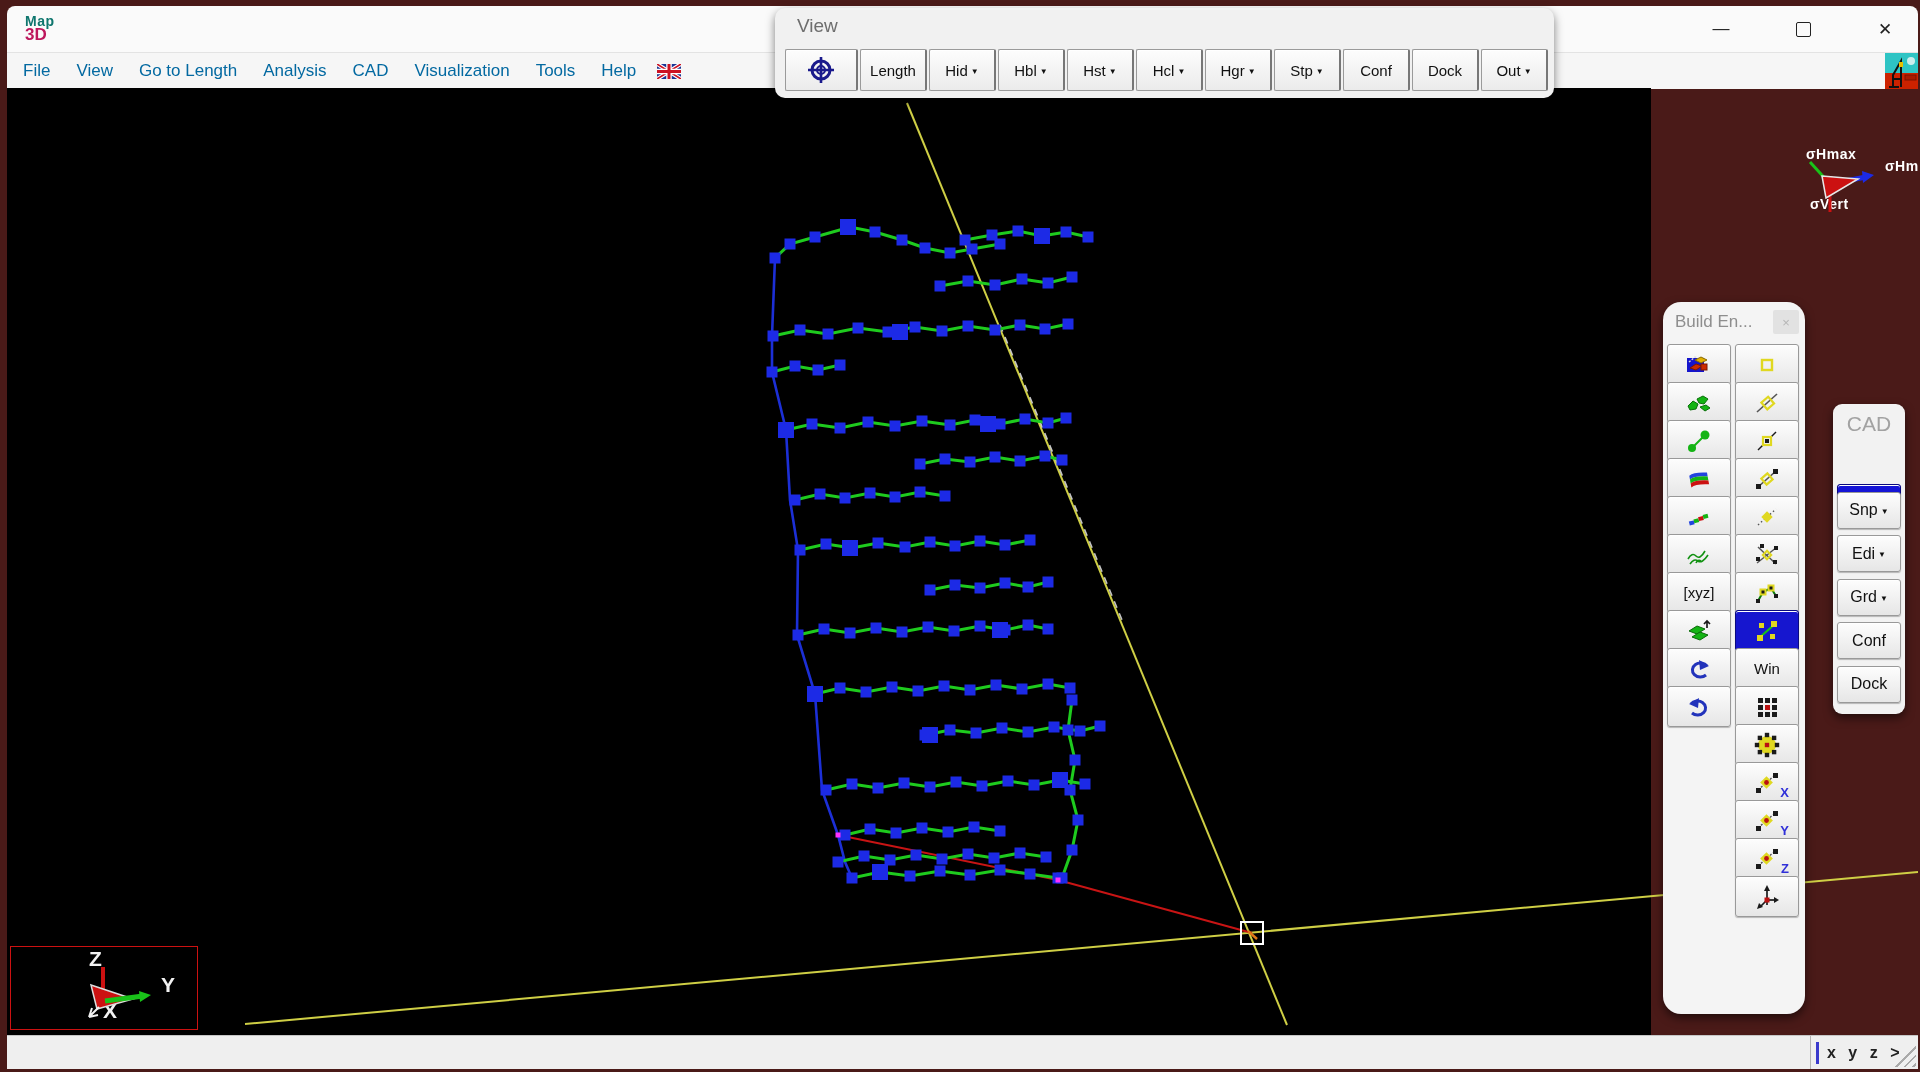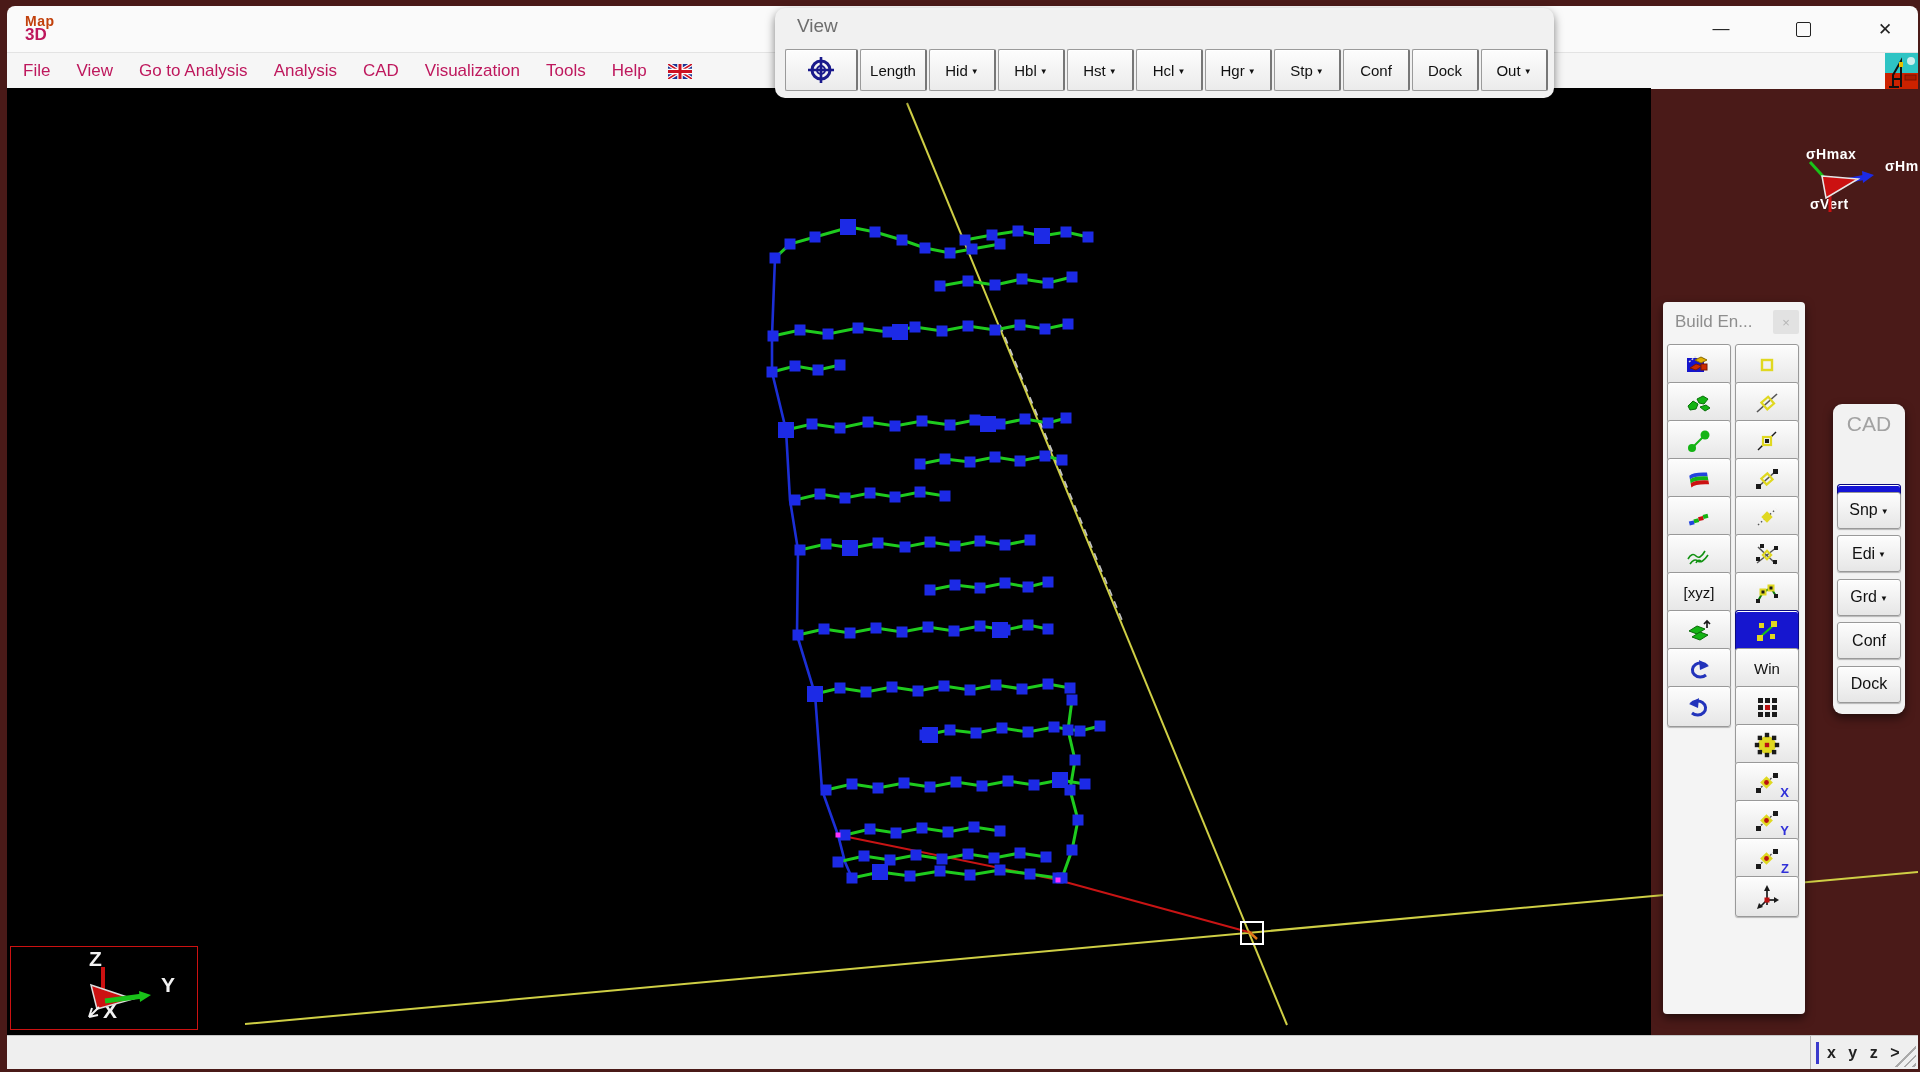--- a/index.html
+++ b/index.html
@@ -2,30 +2,30 @@
 <html><head>
 <meta charset="utf-8">
 <style>
   html,body{margin:0;padding:0;background:#222;}
   #app{position:relative;width:1920px;height:1072px;background:#4a1a18;overflow:hidden;
        font-family:"Liberation Sans",sans-serif;-webkit-font-smoothing:antialiased;}
   
   #titlebar{position:absolute;left:7px;top:6px;right:2px;height:46px;background:#fafafa;
             border-top-left-radius:8px;border-top-right-radius:8px;display:flex;align-items:center;}
   #logo{display:flex;flex-direction:column;line-height:.82;margin:0 12px 0 18px;font-weight:bold;}
-  #logo .m{color:#c2410c;font-size:14px;letter-spacing:.5px;}
+  #logo .m{color:#0f766e;font-size:14px;letter-spacing:.5px;}
   #logo .d{color:#be185d;font-size:17px;}
   #win-title{font-size:19px;color:#111;white-space:pre;}
   #win-controls{position:absolute;right:18px;top:0;height:46px;display:flex;align-items:center;gap:52px;}
   .wc{width:30px;height:30px;display:flex;align-items:center;justify-content:center;color:#222;font-size:17px;cursor:default;}
   .wc .maxbox{width:13px;height:13px;border:1.6px solid #222;border-radius:2px;}
   
   #menubar{position:absolute;left:7px;top:52px;right:2px;height:36px;background:#f6f6f6;
            border-top:1px solid #e3e3e3;display:flex;align-items:center;}
-  .menu-item{font-size:17px;color:#be185d;padding:0 13px;height:100%;display:flex;align-items:center;}
+  .menu-item{font-size:17px;color:#0369a1;padding:0 13px;height:100%;display:flex;align-items:center;}
   .menu-item:first-child{padding-left:16px;}
   #flag{margin-left:8px;display:flex;align-items:center;}
   #mine-icon{position:absolute;right:0;top:0;width:33px;height:36px;}
   
   #canvas{position:absolute;left:7px;top:88px;width:1644px;height:947px;background:#000;}
   #scene-svg{position:absolute;left:0;top:0;}
   .sigma{position:absolute;color:#fff;font-weight:bold;font-size:14px;letter-spacing:.5px;}
   
   #axisbox{position:absolute;left:3px;top:858px;width:186px;height:82px;border:1.5px solid #cc1111;}
   #axisbox .al{position:absolute;color:#f2f2f2;font-size:21px;font-weight:bold;}
@@ -33,21 +33,21 @@
   #view-palette{position:absolute;left:775px;top:8px;width:779px;height:90px;background:#f1f1f1;
                 border-radius:10px;box-shadow:0 4px 10px rgba(0,0,0,.5);}
   #view-title{color:#6e6e6e;font-size:19px;padding:7px 0 0 22px;}
   #view-buttons{position:absolute;left:10px;top:40px;height:44px;display:flex;align-items:center;}
   .vbtn{height:40px;min-width:46px;padding:0 9px;margin-right:2px;background:linear-gradient(#fdfdfd,#ebebeb);
         border:1px solid #9a9a9a;border-right:2px solid #777;border-radius:2px;display:flex;align-items:center;
         justify-content:center;font-size:15px;color:#111;box-shadow:inset 0 1px 0 #fff;}
   .arrow{font-size:8px;margin-left:3px;transform:translateY(1px);}
   
   #build-palette{position:absolute;left:1663px;top:302px;width:142px;height:712px;background:#f4f4f4;
-                 border-radius:4px;box-shadow:0 4px 10px rgba(0,0,0,.55);}
+                 border-radius:18px;box-shadow:0 4px 10px rgba(0,0,0,.55);}
   #build-titlebar{height:40px;display:flex;align-items:center;}
   #build-title{color:#8e8e8e;font-size:17px;padding-left:12px;flex:1;white-space:nowrap;overflow:hidden;}
   #build-close{width:26px;height:24px;background:#e2e2e2;color:#b5b5b5;font-size:13px;display:flex;
                align-items:center;justify-content:center;margin-right:6px;border-radius:2px;}
   #build-grid{position:absolute;left:4px;top:42px;width:134px;}
   .brow{position:absolute;left:0;width:134px;height:36px;}
   .bbtn{position:absolute;top:0;width:64px;height:41px;background:linear-gradient(#fdfdfd,#e6e6e6);
         border:1px solid #999;border-radius:3px;box-shadow:inset 0 1px 0 #fff,0 1px 1px rgba(0,0,0,.25);
         display:flex;align-items:center;justify-content:center;font-size:15px;color:#111;box-sizing:border-box;}
   .bbtn.lc{left:0;} .bbtn.rc{left:68px;}
@@ -89,21 +89,21 @@
           <span class="maxbox"></span>
         </div>
       <div class="wc">✕</div>
     </div>
   </div>
 
   <div id="menubar">
 
     <span class="menu-item">File</span>
       <span class="menu-item">View</span>
-      <span class="menu-item">Go to Analysis</span>
+      <span class="menu-item">Go to Length</span>
       <span class="menu-item">Analysis</span>
       <span class="menu-item">CAD</span>
       <span class="menu-item">Visualization</span>
       <span class="menu-item">Tools</span>
       <span class="menu-item">Help</span>
       <span id="flag">
         <svg width="24" height="15" viewBox="0 0 24 15">
           <rect width="24" height="15" fill="#1a3494"></rect>
           <path d="M0 0 L24 15 M24 0 L0 15" stroke="#fff" stroke-width="4"></path>
           <path d="M0 0 L24 15 M24 0 L0 15" stroke="#cc1122" stroke-width="1.6"></path>

